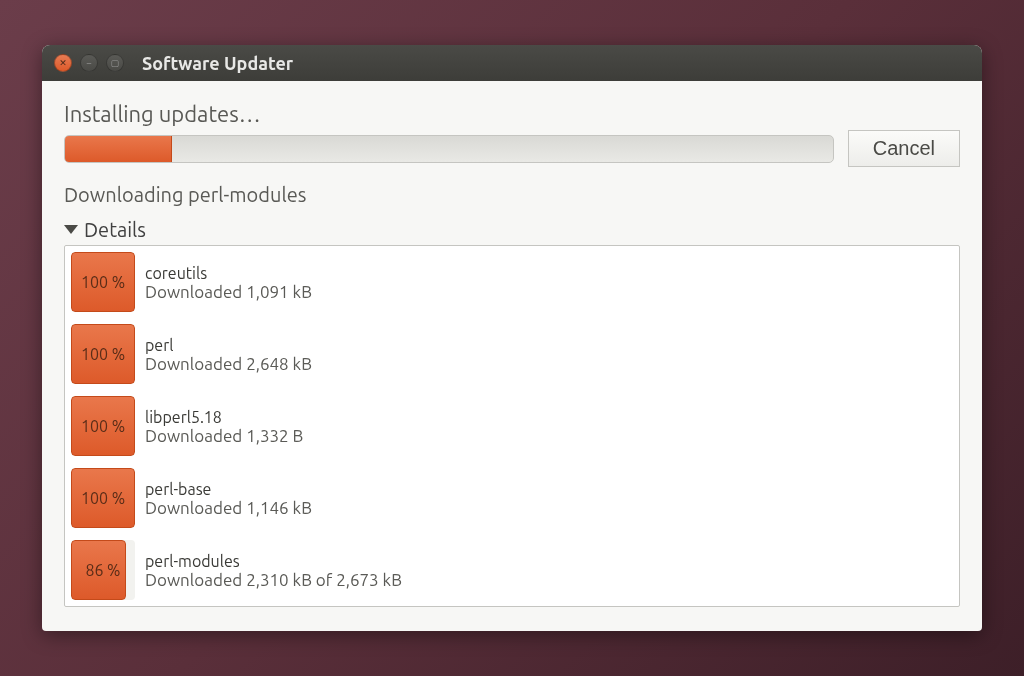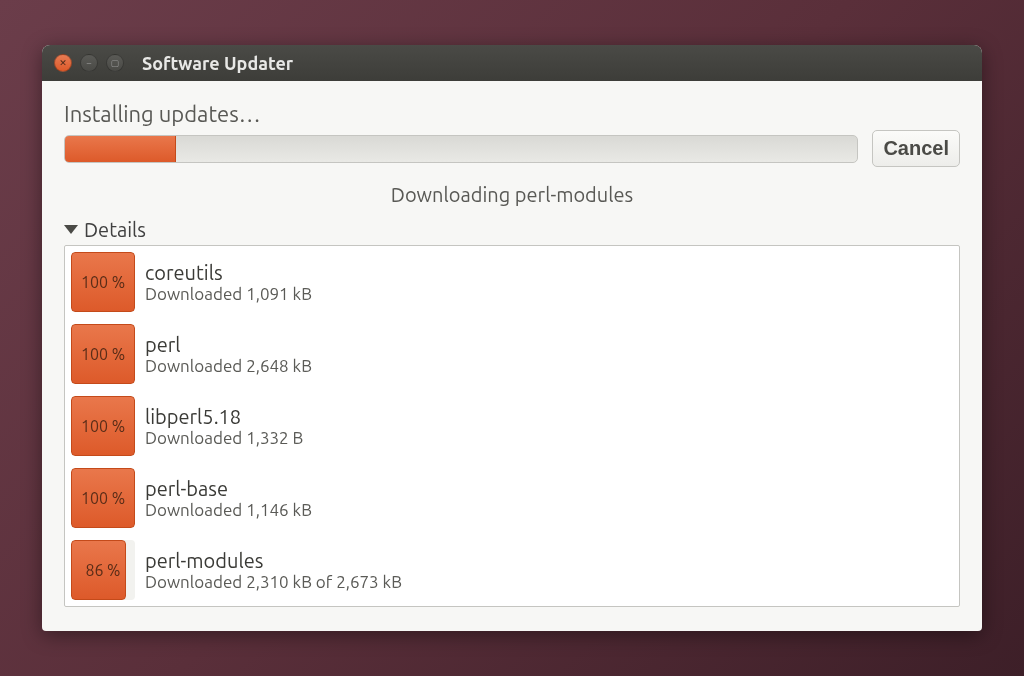--- a/index.html
+++ b/index.html
@@ -81,34 +81,32 @@
       border-radius: 5px;
       overflow: hidden;
       position: relative;
     }
     .progress-fill {
       height: 100%;
       background: linear-gradient(#e9774b, #dd5a2a);
       border-right: 1px solid #c44a1a;
     }
     .cancel-btn {
-      padding: 6px 10px;
+      padding: 6px 24px;
       font-size: 20px;
       color: #4a4a46;
       background: linear-gradient(#fbfbf9, #ededea);
       border: 1px solid #c5c5c1;
-      border-radius: 5px;
+      border-radius: 0;
       cursor: pointer;
-      font-weight: bold;
     }
     .status {
       color: #595955;
       font-size: 20px;
       margin-bottom: 12px;
-      text-align: center;
     }
     .details-toggle {
       display: flex;
       align-items: center;
       gap: 4px;
       color: #404040;
       font-size: 20px;
       margin-bottom: 4px;
       cursor: pointer;
       user-select: none;
@@ -155,21 +153,21 @@
     }
     .pkg-badge-text {
       position: relative;
       z-index: 2;
     }
     .pkg-info {
       display: flex;
       flex-direction: column;
     }
     .pkg-name {
-      font-size: 20px;
+      font-size: 16px;
       color: #3a3a36;
     }
     .pkg-sub {
       font-size: 17px;
       color: #5a5a56;
     }
   </style>
 </head>
 <body>
 

